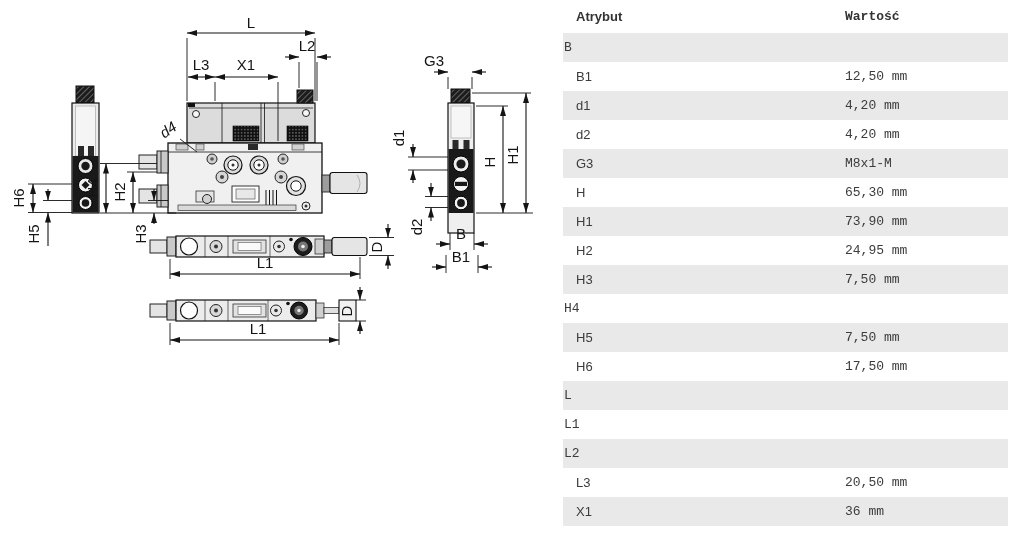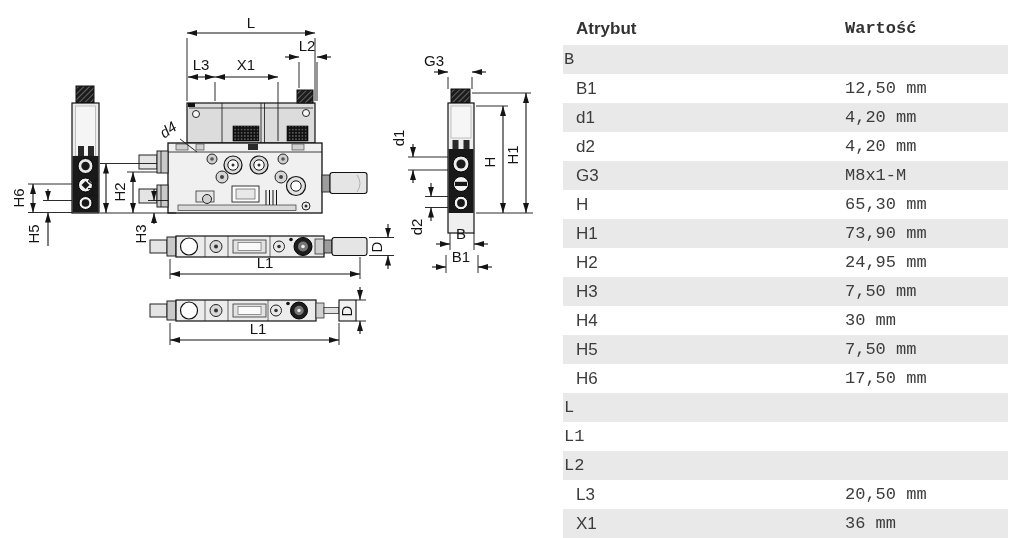--- a/index.html
+++ b/index.html
@@ -13,22 +13,22 @@
     font-family:"Liberation Sans", sans-serif;
     font-size:15px; fill:#141414;
   }
   .drawing text.it { font-style:italic; }
   .dim  { stroke:#141414; stroke-width:1.1; fill:none; }
   .ext  { stroke:#141414; stroke-width:0.9; fill:none; }
   .out  { stroke:#111;    fill:none; }
 
   
   .spec {
-    position:absolute; left:563px; top:12px; width:445px;
-    font-size:17px; color:#3c3c3c;
+    position:absolute; left:563px; top:0; width:445px;
+    font-size:13px; color:#3c3c3c;
   }
   .spec-head { display:flex; height:33px; align-items:center; font-weight:bold; color:#333; }
   .tr { display:flex; height:29px; align-items:center; }
   .spec-body .tr:nth-child(odd) { background:#e9e9e9; }
   .th, .td { box-sizing:border-box; }
   .th:first-child, .td:first-child { width:281px; padding-left:13px; }
   .th:last-child,  .td:last-child  { flex:1; padding-left:1px;font-family:Liberation Mono, monospace; }
 </style>
 </head>
 <body>
@@ -357,21 +357,20 @@
     <div class="tr">
           <div class="td">H2</div>
           <div class="td">24,95 mm</div>
         </div>
     <div class="tr">
           <div class="td">H3</div>
           <div class="td">7,50 mm</div>
         </div>
     <div class="tr">
           <div class="td">H4</div>
-          <div class="td">30 mm</div>
         </div>
     <div class="tr">
           <div class="td">H5</div>
           <div class="td">7,50 mm</div>
         </div>
     <div class="tr">
           <div class="td">H6</div>
           <div class="td">17,50 mm</div>
         </div>
     <div class="tr">

